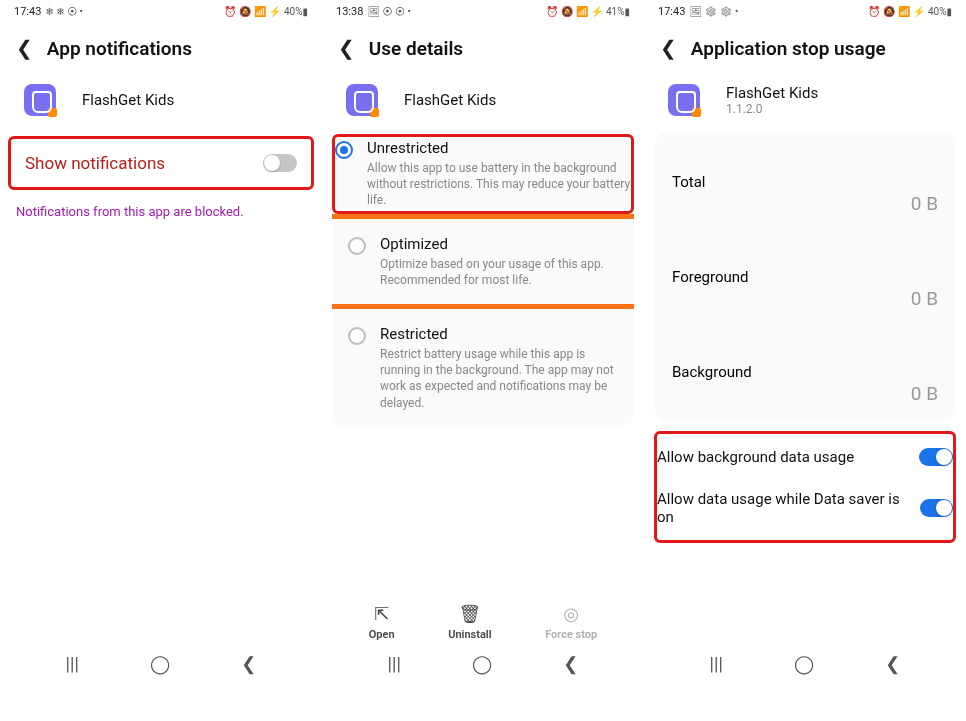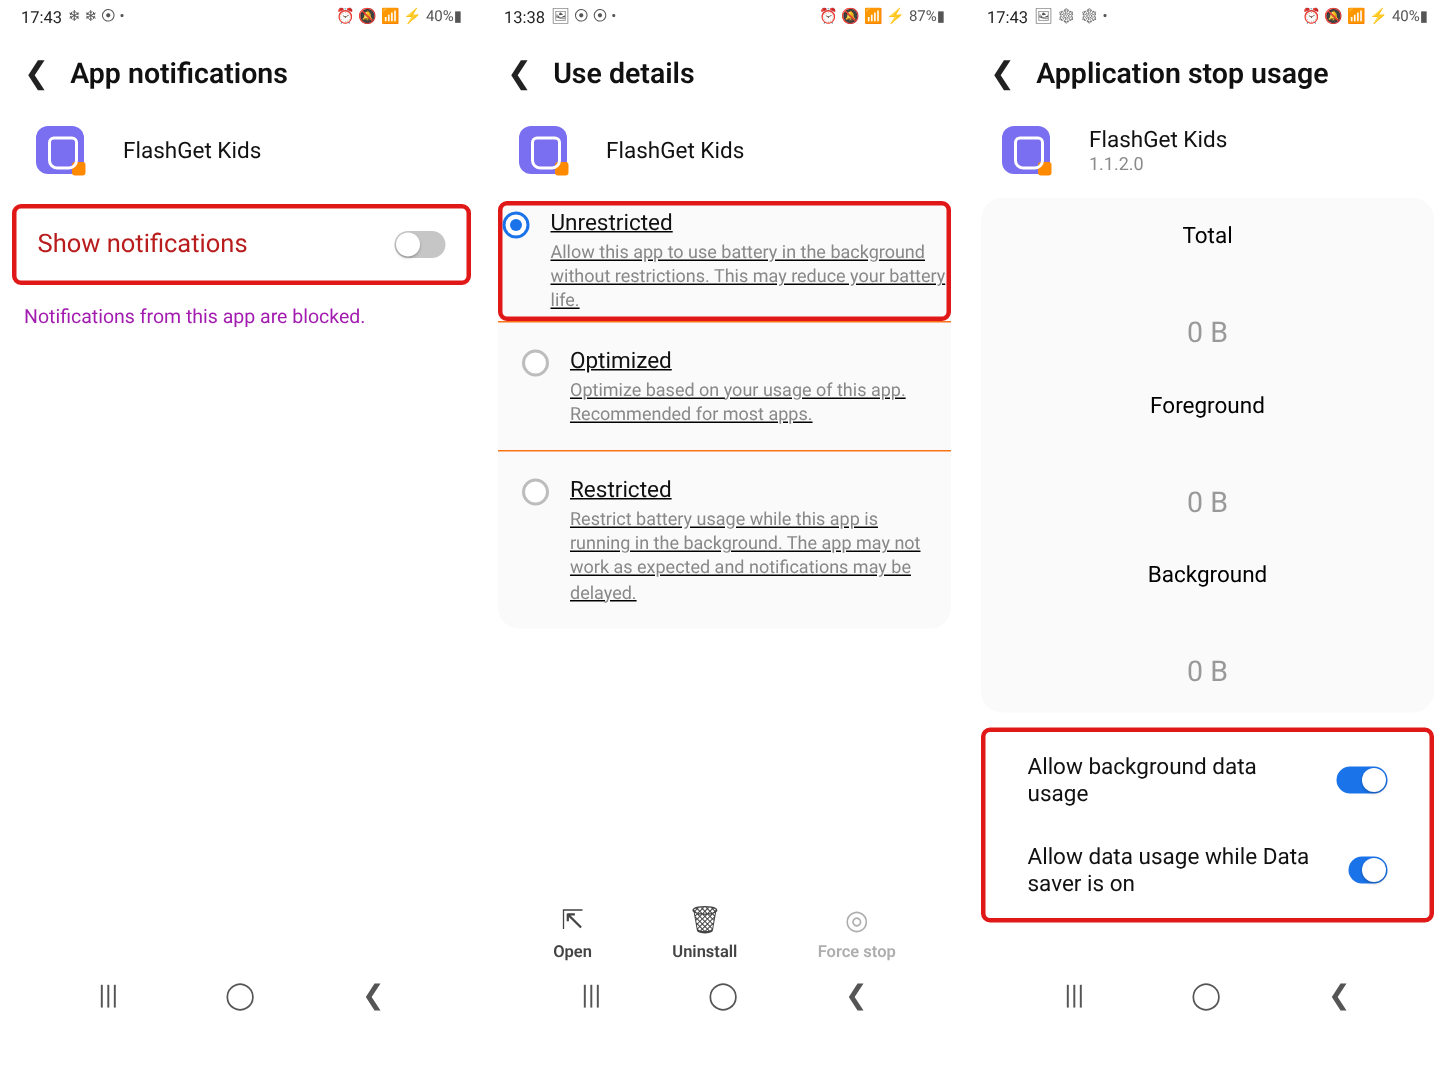--- a/index.html
+++ b/index.html
@@ -135,24 +135,23 @@
   .radio-card {
     margin: 4px 10px;
     border-radius: 14px;
     background: #fafafa;
   }
   .radio-item {
     display: flex;
     gap: 14px;
     padding: 16px 16px;
     align-items: flex-start;
-    text-decoration: underline;
   }
   .radio-item + .radio-item {
-    border-top: 1px solid #f97316;
+    border-top: 5px solid #f97316;
   }
   .radio-circle {
     width: 18px; height: 18px;
     border: 2px solid #bdbdbd;
     border-radius: 50%;
     flex-shrink: 0;
     margin-top: 2px;
     position: relative;
     background: #fff;
     cursor: pointer;
@@ -209,32 +208,31 @@
     border-radius: 14px;
     background: #fafafa;
     padding: 2px 0;
   }
   .data-row {
     display: flex;
     justify-content: space-between;
     align-items: center;
     padding: 14px 18px;
     font-size: 15px;
-    flex-direction: column;
   }
   .data-row .val { color: #999; font-size: 19px; margin-top: 44px; }
   .toggle-card {
     margin: 0 10px;
     padding: 2px 0;
   }
   .tog-row {
     display: flex;
     align-items: center;
     justify-content: space-between;
-    padding: 12px 28px;
+    padding: 12px 0;
   }
   .tog-row .lab {
     font-size: 15px;
     color: #111;
     padding-right: 10px;
   }
   
   .navbar {
     display: flex;
     justify-content: space-around;
@@ -292,21 +290,21 @@
   </div>
 </div>
 
 <div class="screen">
   <div class="statusbar">
     <div class="left">
       <span>13:38</span>
       <span class="icon-sm">🖼 ⦿ ⦿ •</span>
     </div>
     <div class="right">
-      <span class="icon-sm">⏰ 🔕 📶 ⚡ 87%▮</span>
+      <span class="icon-sm">⏰ 🔕 📶 ⚡ 41%▮</span>
     </div>
   </div>
 
   <div class="header">
     <span class="back-arrow">❮</span>
     <span class="header-title">Use details</span>
   </div>
 
   <div class="app-row">
     <div class="app-icon">
@@ -322,21 +320,21 @@
       <span class="radio-circle checked"></span>
       <div>
         <div class="radio-title">Unrestricted</div>
         <div class="radio-desc">Allow this app to use battery in the background without restrictions. This may reduce your battery life.</div>
       </div>
     </div>
     <div class="radio-item">
       <span class="radio-circle"></span>
       <div>
         <div class="radio-title">Optimized</div>
-        <div class="radio-desc">Optimize based on your usage of this app. Recommended for most apps.</div>
+        <div class="radio-desc">Optimize based on your usage of this app. Recommended for most life.</div>
       </div>
     </div>
     <div class="radio-item">
       <span class="radio-circle"></span>
       <div>
         <div class="radio-title">Restricted</div>
         <div class="radio-desc">Restrict battery usage while this app is running in the background. The app may not work as expected and notifications may be delayed.</div>
       </div>
     </div>
   </div>

